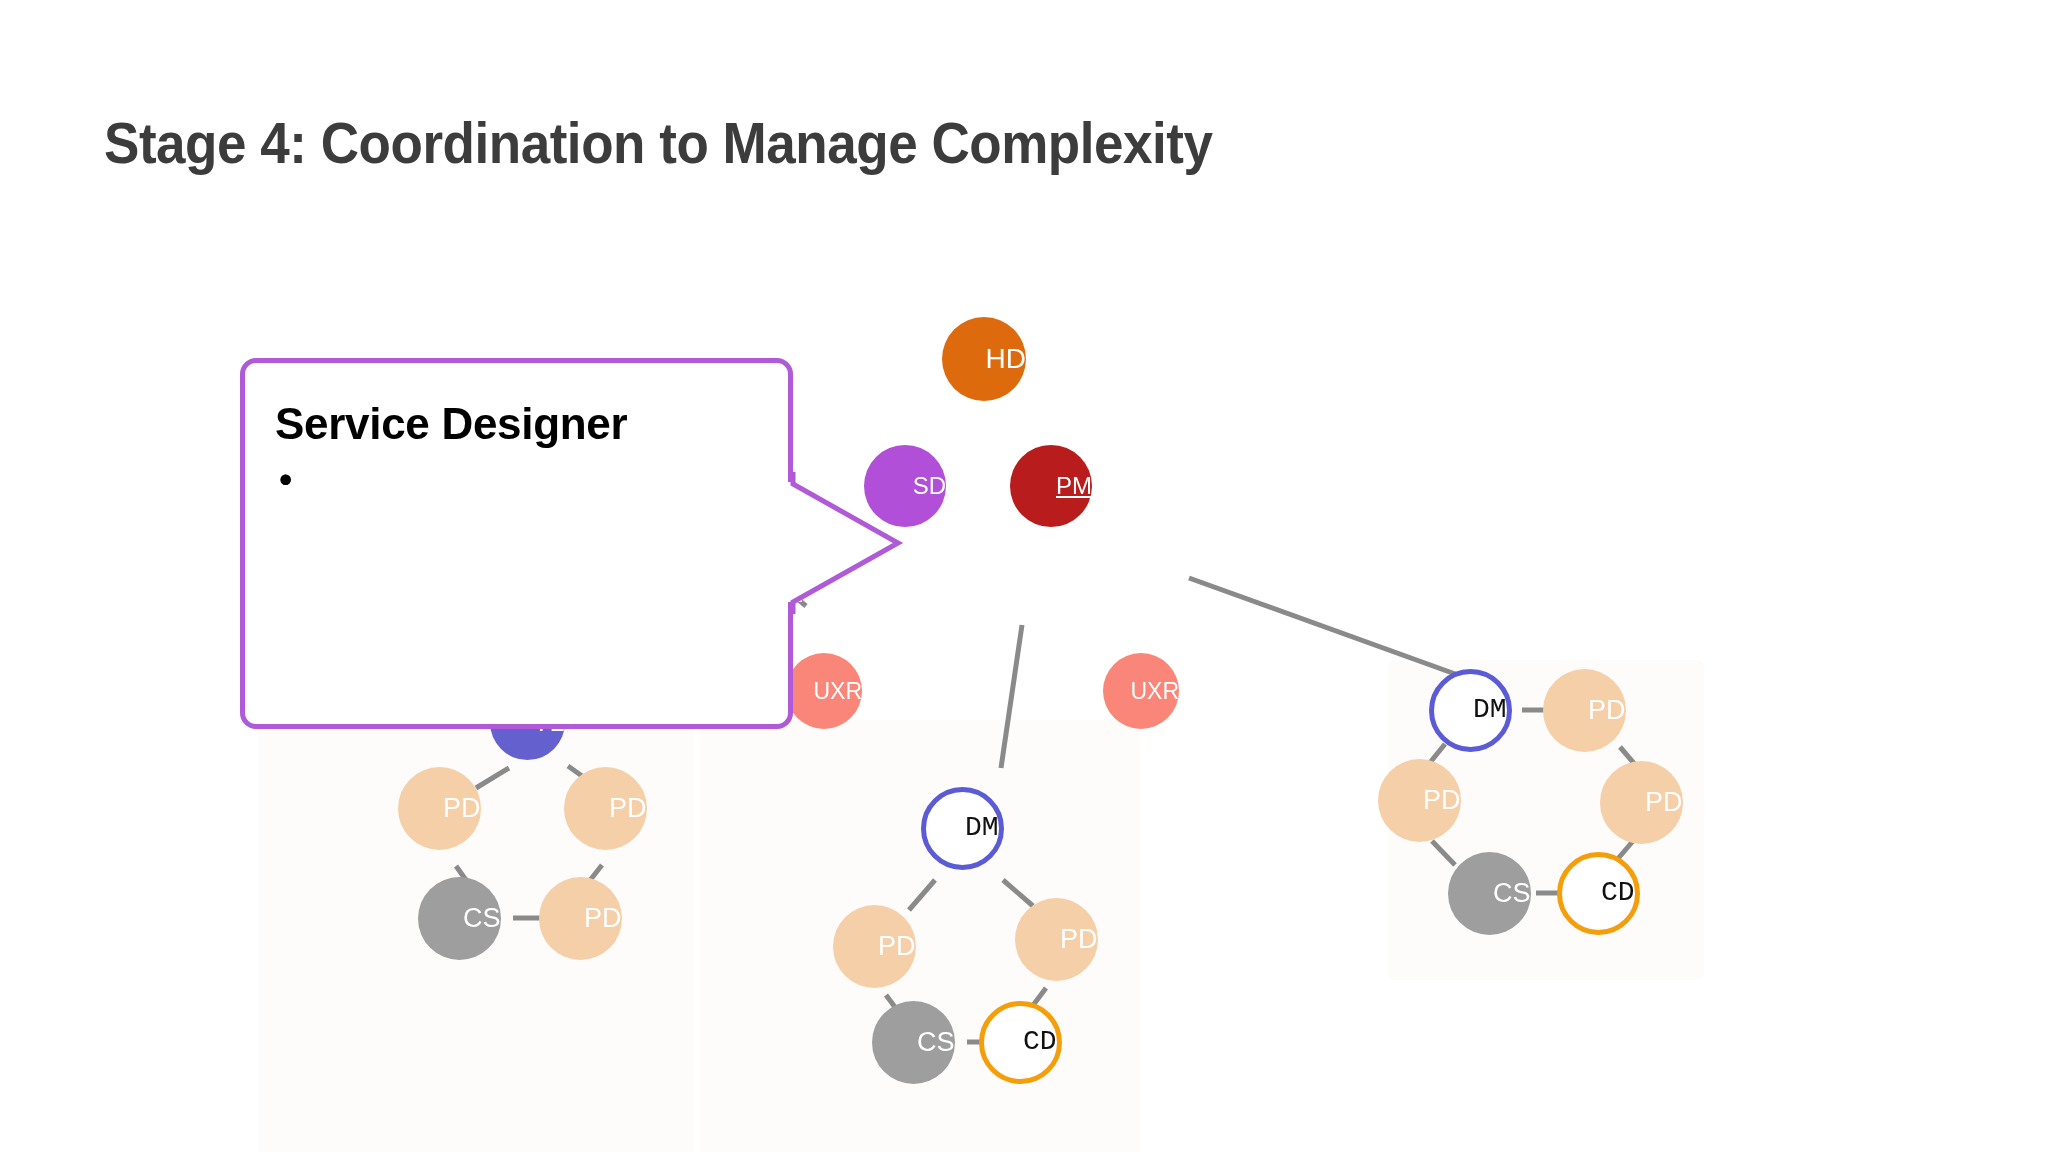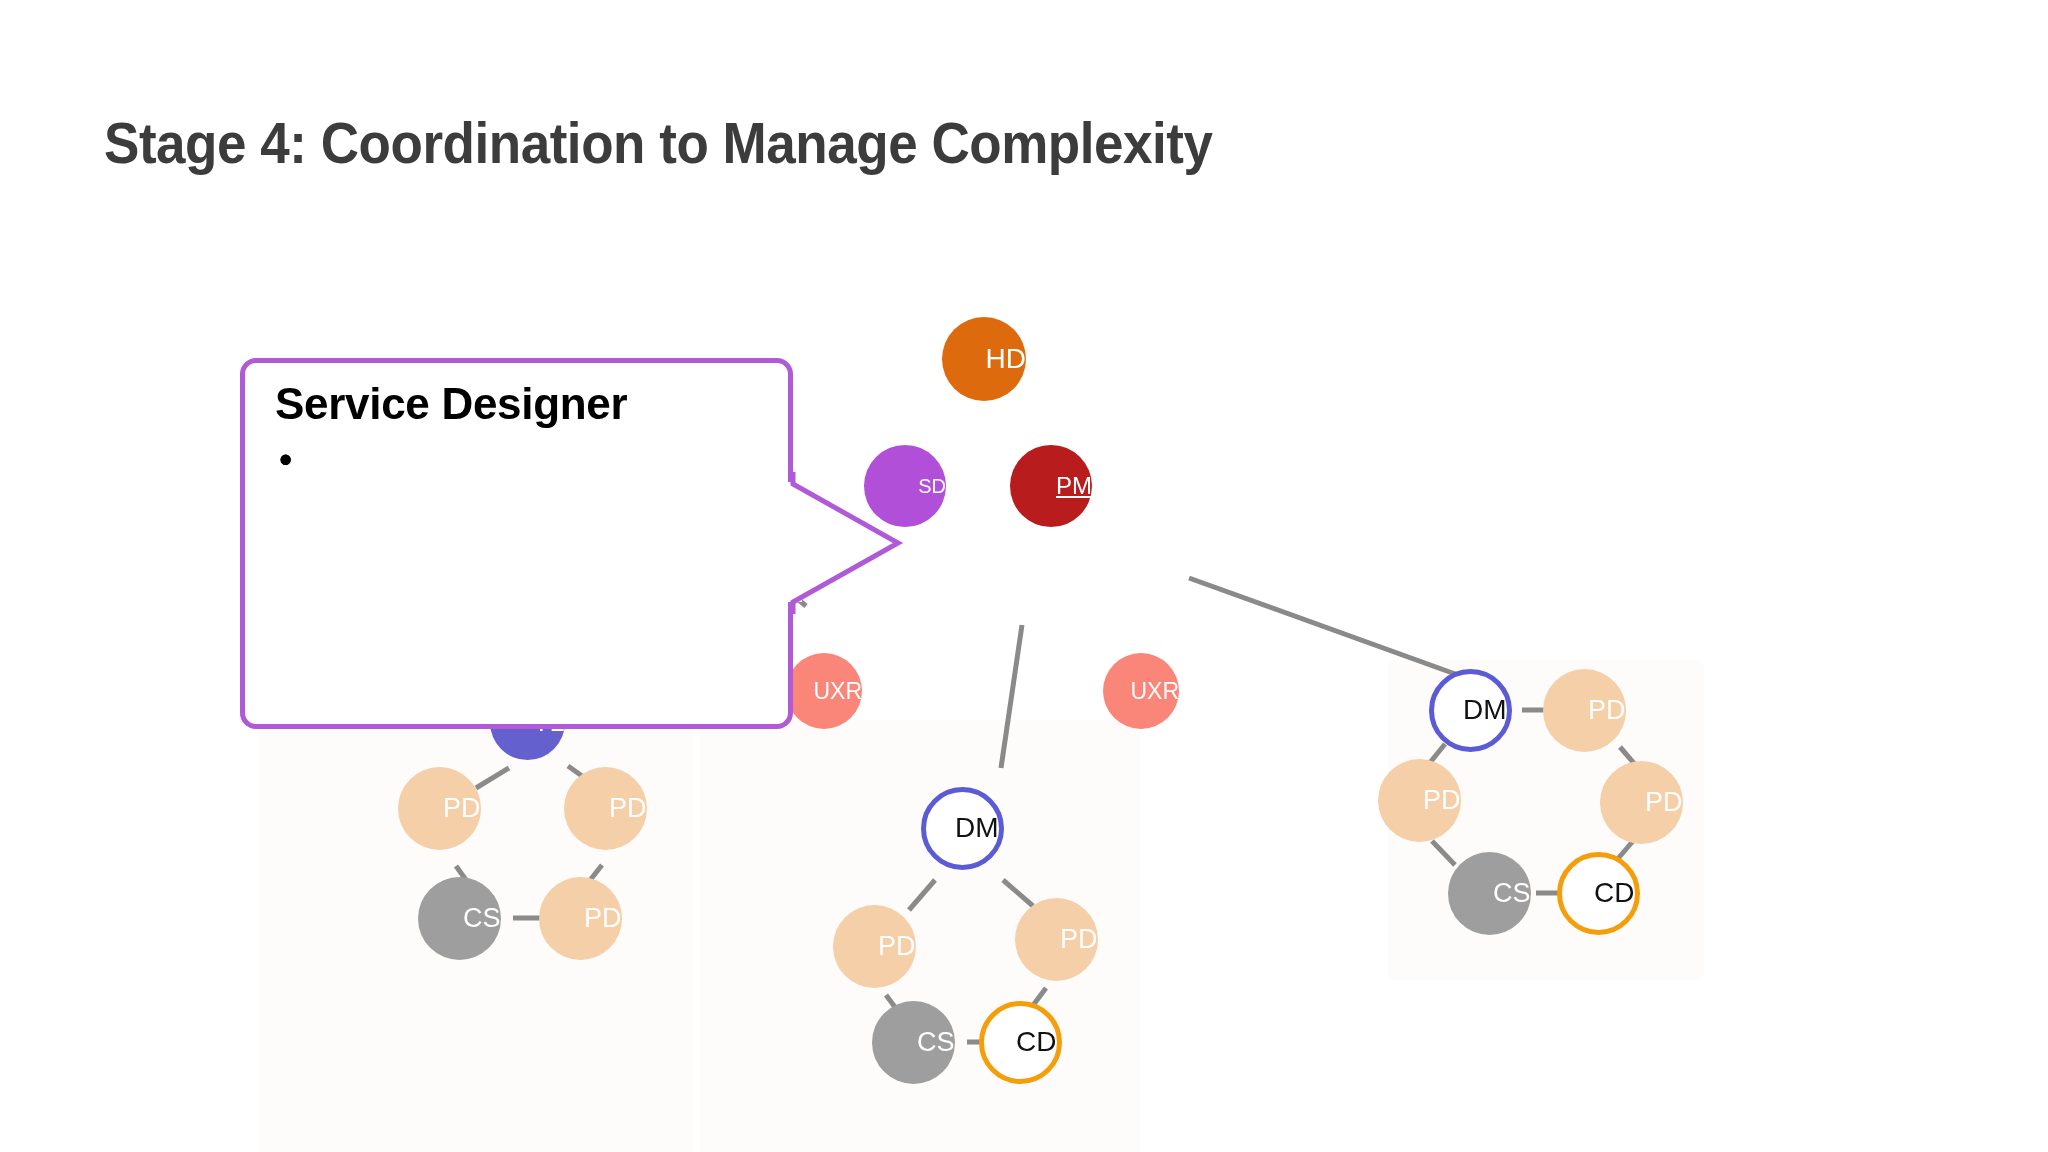--- a/index.html
+++ b/index.html
@@ -64,21 +64,21 @@
     user-select: none;
   }
   .node .node-label {
     display: block;
     white-space: nowrap;
   }
 
   
   .node.filled { color: #ffffff; }
   
-  .node.ring { background: #ffffff; color: #111111; }
+  .node.ring { background: #ffffff; color: #111111; font-family: Liberation Mono, monospace; }
 
   
   #callout {
     position: absolute;
     left: 240px;
     top: 338px;
     width: 553px;
     height: 371px;
     background: #ffffff;
     border: 5px solid #b05ad8;
@@ -103,21 +103,21 @@
     width: 130px;
     height: 146px;
     z-index: 43;
   }
 
   #callout-body {
     position: absolute;
     left: 0; top: 0;
     width: 100%;
     height: 100%;
-    padding: 16px 26px 0 30px;
+    padding: 36px 26px 0 30px;
     box-sizing: border-box;
   }
   #callout-heading {
     font-size: 44px;
     font-weight: bold;
     color: #000000;
     margin: 0 0 6px 0;
     line-height: 1.12;
     letter-spacing: -0.3px;
   }
@@ -172,21 +172,21 @@
       <line x1="1620" y1="727" x2="1638" y2="748" stroke="#8a8a8a" stroke-width="5" stroke-linecap="butt"></line>
       <line x1="1633" y1="821" x2="1616" y2="841" stroke="#8a8a8a" stroke-width="5" stroke-linecap="butt"></line>
       <line x1="1432" y1="821" x2="1455" y2="845" stroke="#8a8a8a" stroke-width="5" stroke-linecap="butt"></line>
       <line x1="1536" y1="873" x2="1563" y2="873" stroke="#8a8a8a" stroke-width="5" stroke-linecap="butt"></line>
     </svg>
 
   <div id="node-layer">
       <div class="node filled" style="width: 84px; height: 84px; left: 942px; top: 297px; font-size: 28px; background: rgb(221, 107, 13);">
         <span class="node-label">HD</span>
       </div>
-      <div class="node filled" style="width: 82px; height: 82px; left: 864px; top: 425px; font-size: 20px; background: rgb(177, 79, 216);">
+      <div class="node filled" style="width: 82px; height: 82px; left: 864px; top: 425px; font-size: 24px; background: rgb(177, 79, 216);">
         <span class="node-label">SD</span>
       </div>
       <div class="node filled" style="width: 82px; height: 82px; left: 1010px; top: 425px; font-size: 24px; background: #b91c1c; text-decoration: underline;">
         <span class="node-label">PM</span>
       </div>
       <div class="node filled" style="width: 76px; height: 76px; left: 786px; top: 633px; font-size: 23px; background: rgb(249, 134, 120);">
         <span class="node-label">UXR</span>
       </div>
       <div class="node filled" style="width: 76px; height: 76px; left: 1103px; top: 633px; font-size: 23px; background: rgb(249, 134, 120);">
         <span class="node-label">UXR</span>

